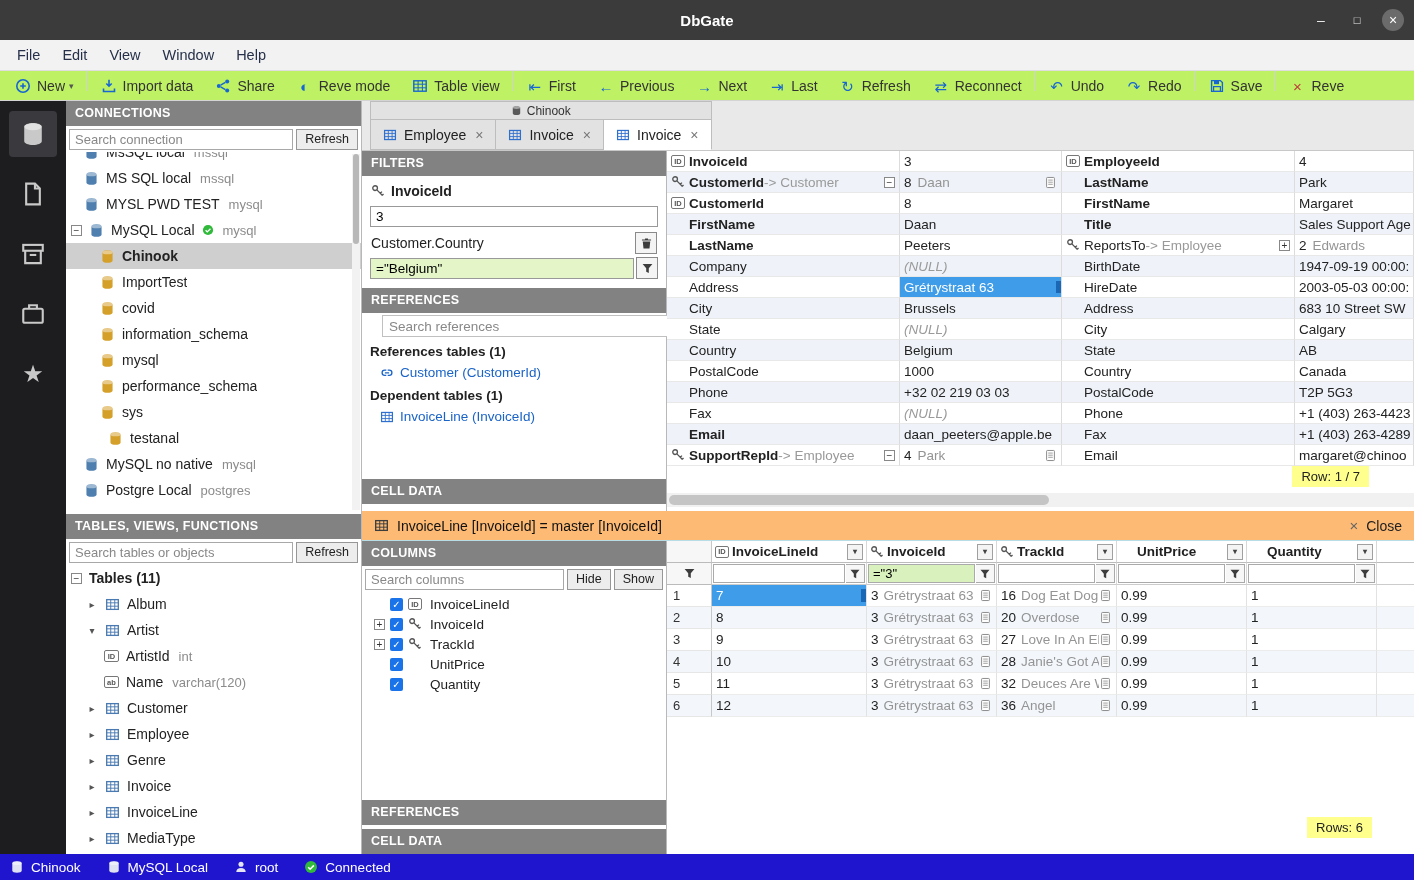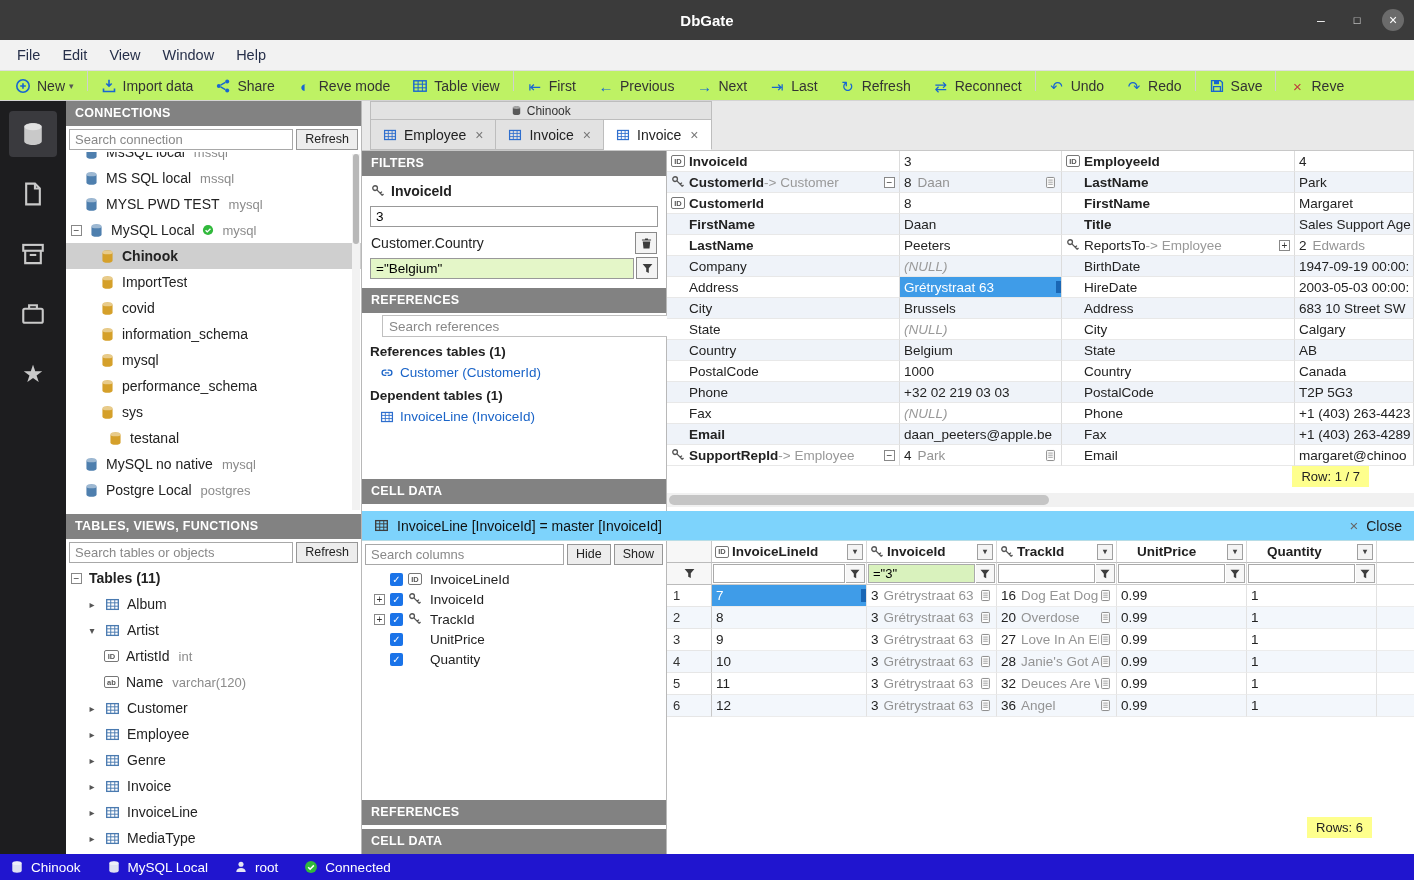--- a/index.html
+++ b/index.html
@@ -104,21 +104,21 @@
 .fvalue.sel, .gcell.sel { background:#3f9ce8; color:#fff; }
 .handle { position:absolute; right:0; top:4px; bottom:4px; width:5px; background:#1a67b5; }
 .docic { margin-left:auto; }
 .docic.ic { width:13px; height:13px; flex:0 0 13px; }
 #rowcounter { position:absolute; top:317px; right:45px; }
 .chip { background:#feff8d; padding:3px 9px; font-size:13px; color:#222; }
 #form-hscroll { position:absolute; top:342px; left:0; right:0; height:14px; background:#f1f1f1; }
 .hthumb { position:absolute; left:2px; top:2px; width:380px; height:10px; background:#c5c5c5; border-radius:5px; }
 
 
-#masterbar { flex:0 0 30px; background:#7dd3fc; border-bottom:1px solid #b8dde6; display:flex; align-items:center; padding:0 12px; gap:8px; font-size:14px; color:#111; }
+#masterbar { flex:0 0 30px; background:#fdba74; border-bottom:1px solid #b8dde6; display:flex; align-items:center; padding:0 12px; gap:8px; font-size:14px; color:#111; }
 #masterbar .ic { width:15px; height:15px; }
 .close-x { color:#666; font-size:15px; }
 .close-label { color:#222; }
 
 
 #bottomsplit { flex:1; display:flex; min-height:0; }
 #colslist { padding-top:2px; }
 .colrow { display:flex; align-items:center; gap:5px; height:20px; padding-left:12px; font-size:13.5px; }
 .expslot { width:11px; height:11px; flex:0 0 11px; font-size:10px; line-height:9px; text-align:center; color:#333; }
 .expslot.boxed { border:1px solid #888; background:#fff; }
@@ -1025,20 +1025,21 @@
               </svg>
             </span>
           <span class="mb-label">InvoiceLine [InvoiceId] = master [InvoiceId]</span>
           <span class="spacer"></span>
           <span class="close-x">×</span>
           <span class="close-label">Close</span>
         </div>
 
         <div id="bottomsplit">
           <div id="sidepanel-bottom">
+            <div class="panel-header">COLUMNS</div>
             <div class="search-row">
               <input placeholder="Search columns" style="">
               <button>Hide</button>
               <button>Show</button>
             </div>
             <div id="colslist">
                 <div class="colrow">
                   <span class="expslot"></span>
                   <span class="cb">✓</span>
                   <span class="icslot">

